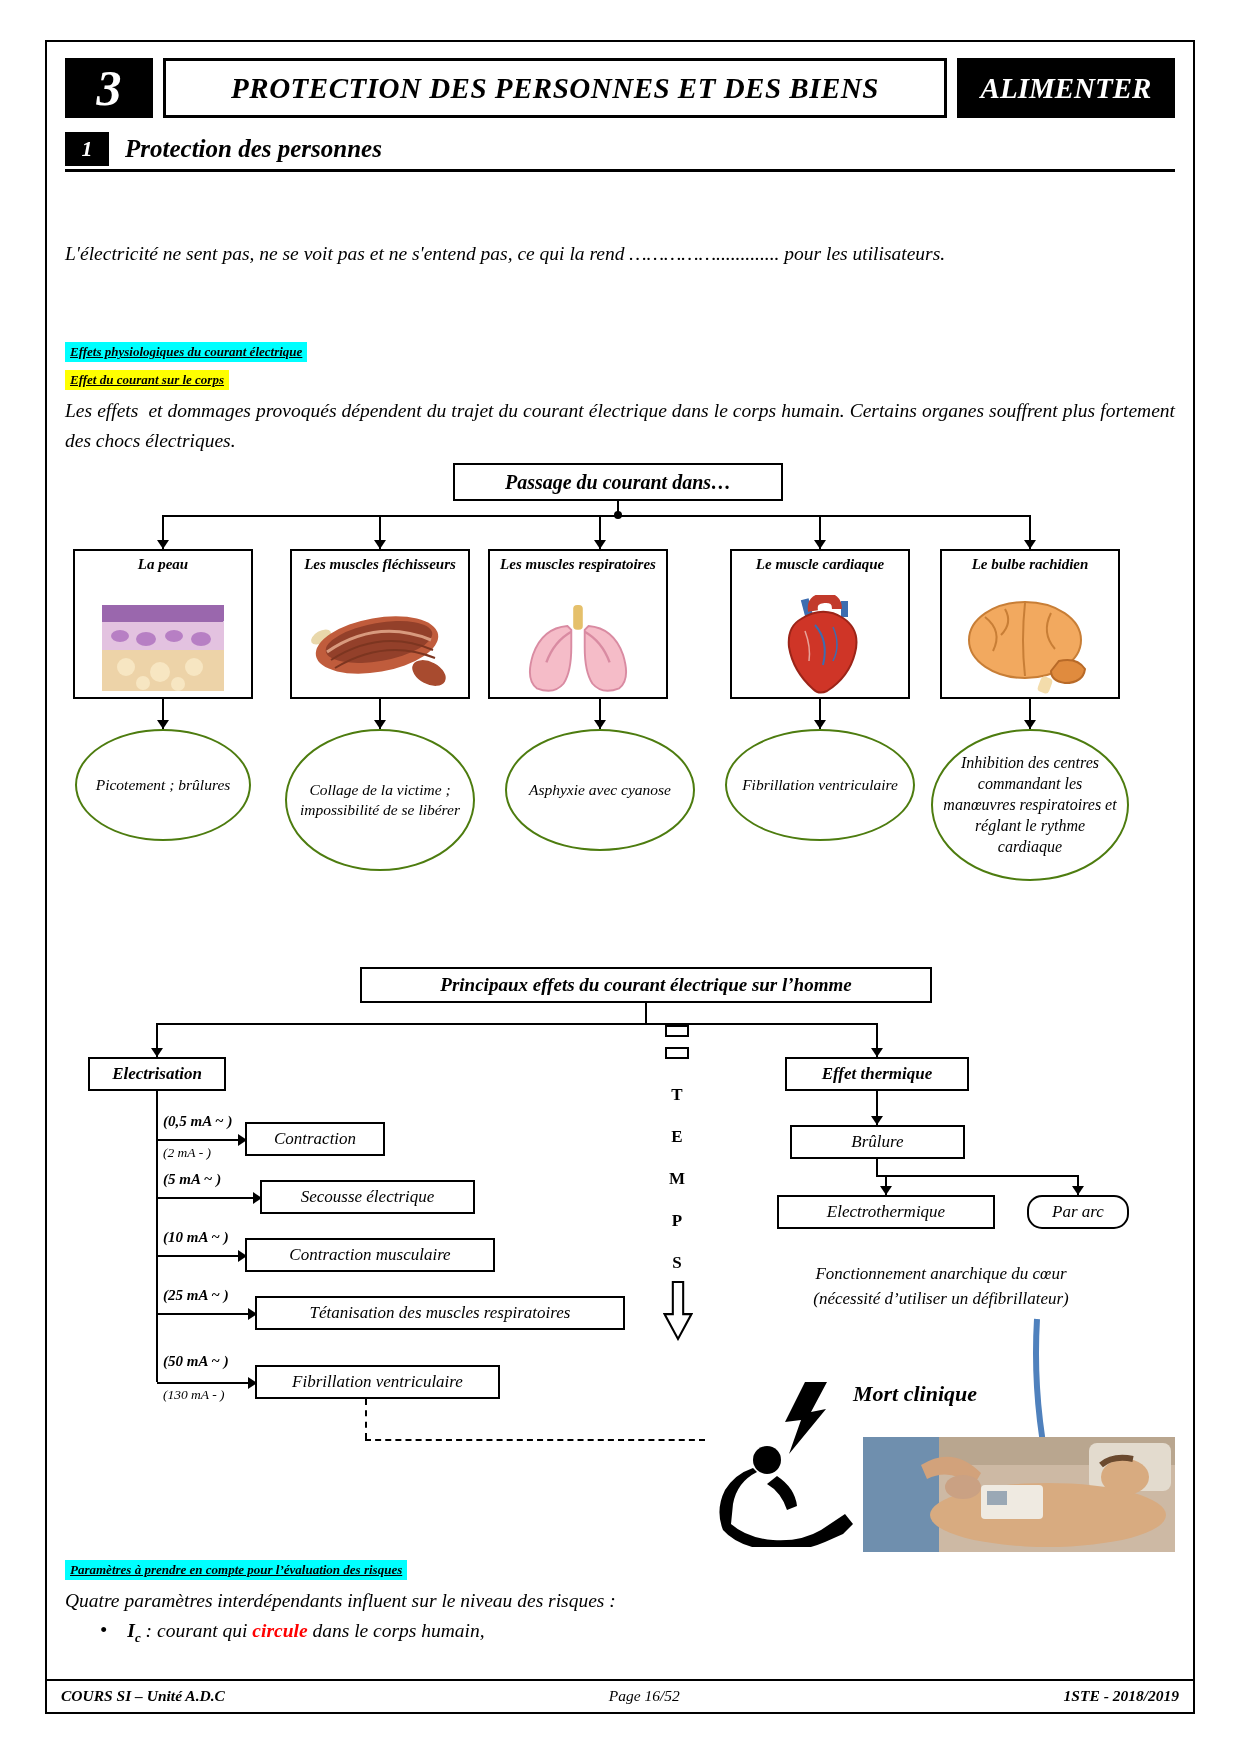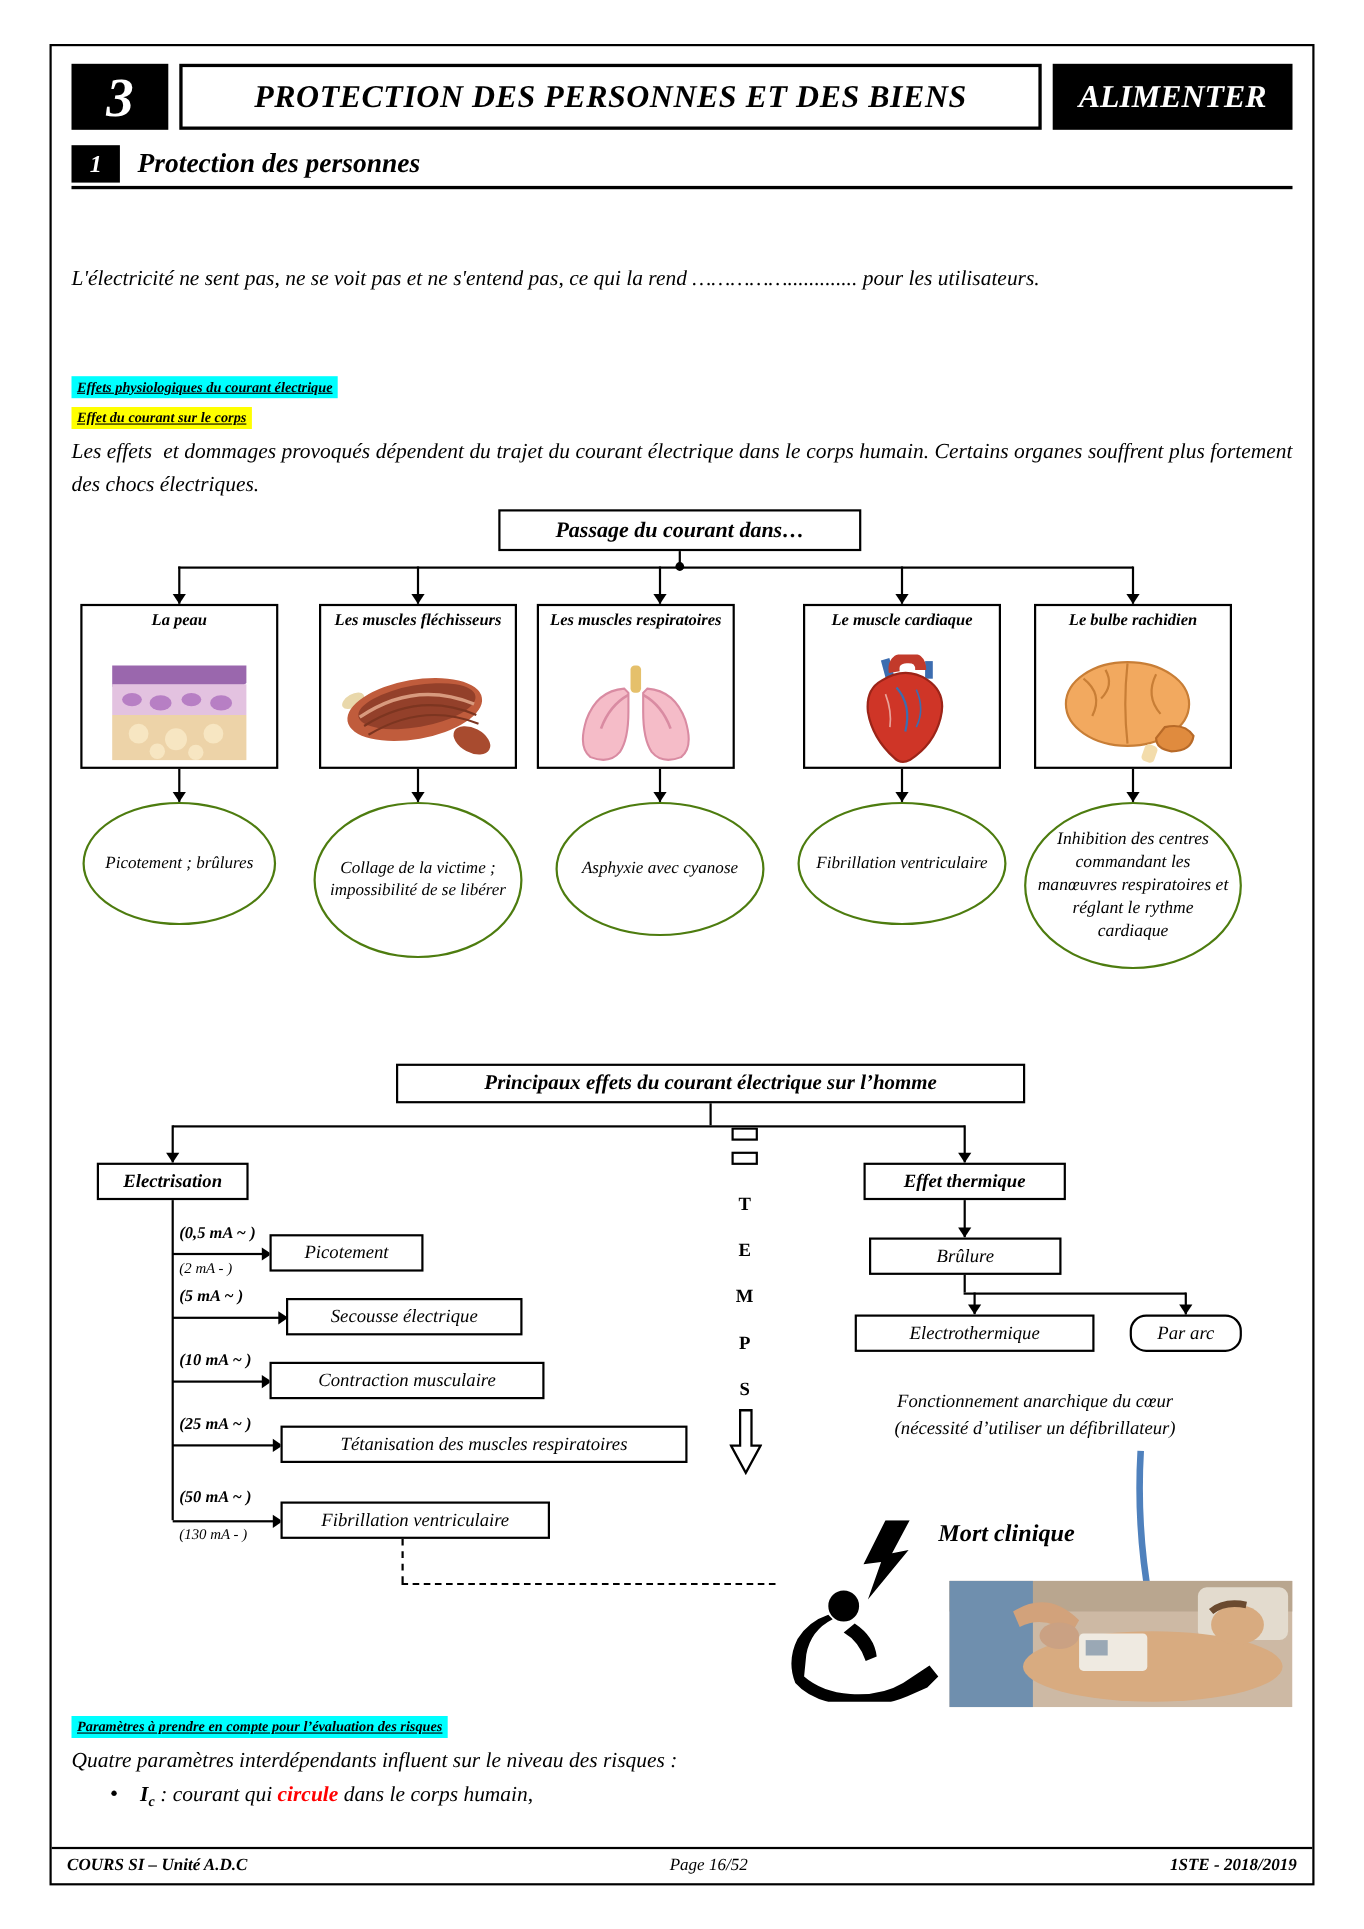--- a/index.html
+++ b/index.html
@@ -195,21 +195,21 @@
     <div class="ad" style="left:811px;top:56px;height:34px;"></div>
 
     <div class="bx" style="left:23px;top:90px;width:138px;height:34px;font-size:17px;">Electrisation</div>
     <div class="bx" style="left:720px;top:90px;width:184px;height:34px;font-size:17px;">Effet thermique</div>
 
     <div class="lv" style="left:91px;top:124px;height:291px;"></div>
 
     <div class="tl" style="left:98px;top:146px;">(0,5 mA ~ )</div>
     <div class="tl2" style="left:98px;top:178px;">(2 mA - )</div>
     <div class="ar" style="left:92px;top:172px;width:88px;"></div>
-    <div class="bx" style="left:180px;top:155px;width:140px;height:34px;font-size:17px;font-weight:normal;">Picotement</div>
+    <div class="bx" style="left:180px;top:155px;width:140px;height:34px;font-size:17px;font-weight:normal;">Contraction</div>
 
     <div class="tl" style="left:98px;top:204px;">(5 mA ~ )</div>
     <div class="ar" style="left:92px;top:230px;width:103px;"></div>
     <div class="bx" style="left:195px;top:213px;width:215px;height:34px;font-size:17px;font-weight:normal;">Secousse électrique</div>
 
     <div class="tl" style="left:98px;top:262px;">(10 mA ~ )</div>
     <div class="ar" style="left:92px;top:288px;width:88px;"></div>
     <div class="bx" style="left:180px;top:271px;width:250px;height:34px;font-size:17px;font-weight:normal;">Contraction musculaire</div>
 
     <div class="tl" style="left:98px;top:320px;">(25 mA ~ )</div>

